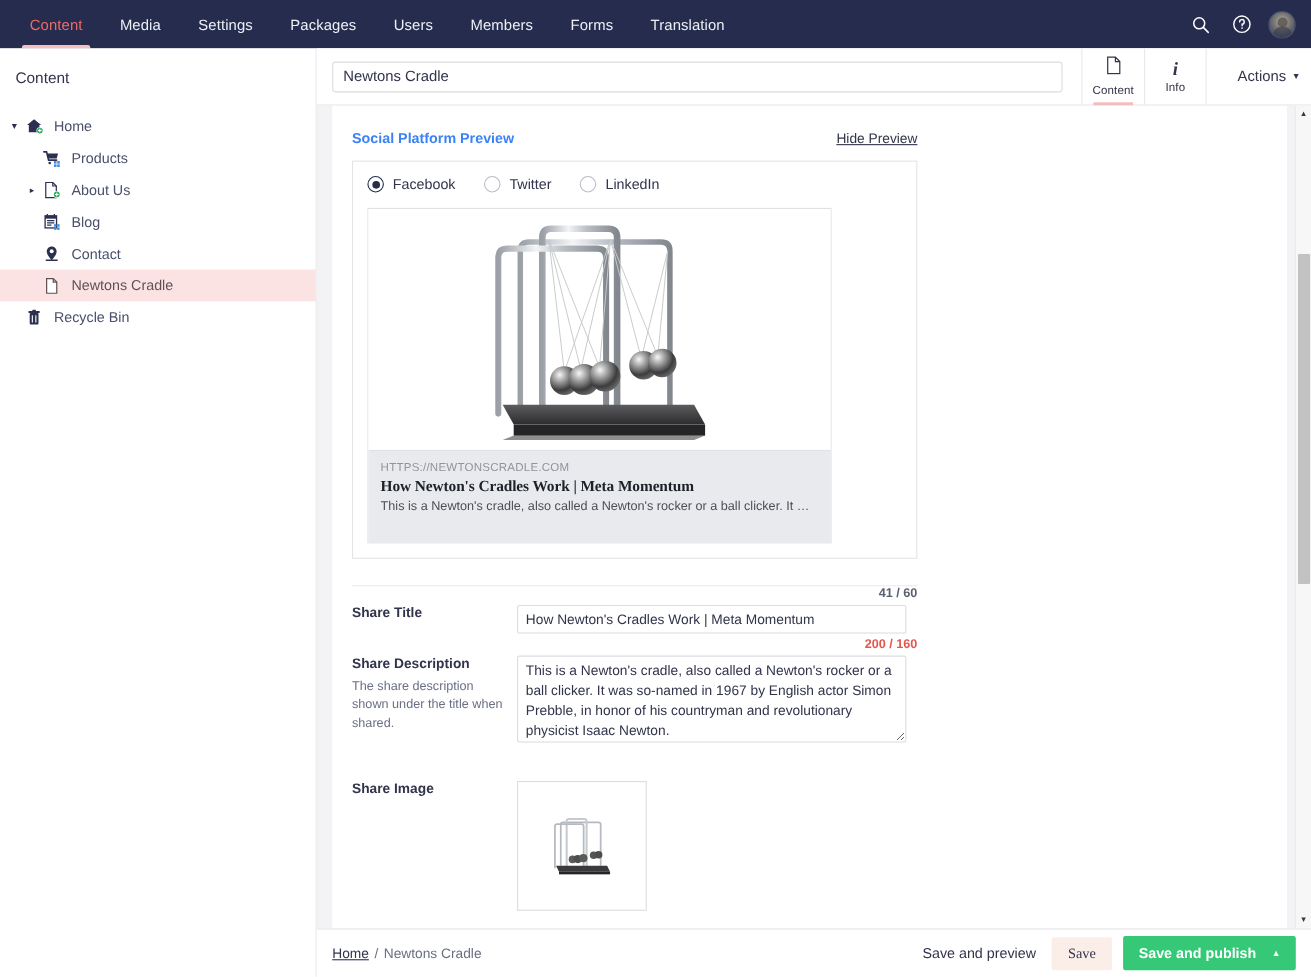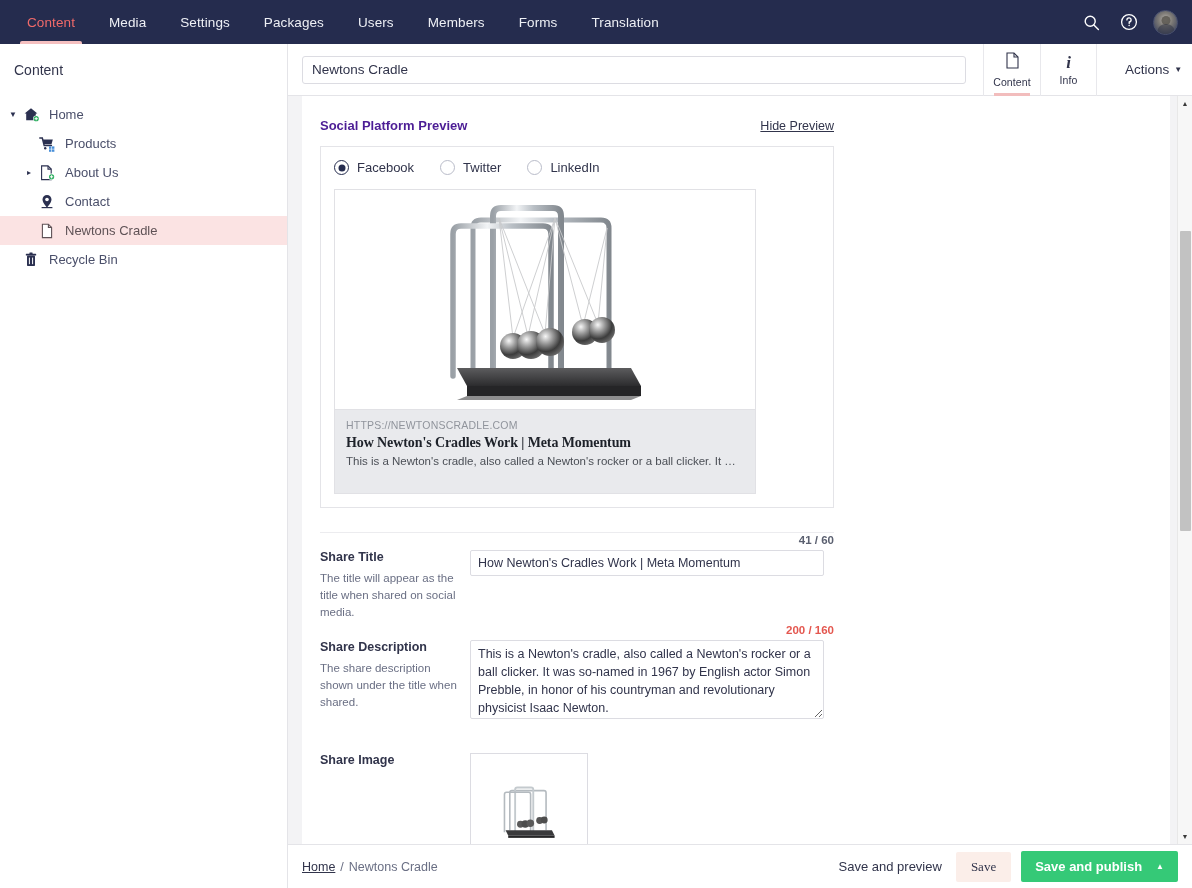--- a/index.html
+++ b/index.html
@@ -116,21 +116,21 @@
   }
   #scroll-inner {
     position: absolute; top: 0; left: 14px; width: 868px; bottom: 0;
     background: #fff;
   }
   #panel-pad { padding: 22px 18px 0 18px; }
   .panel-head {
     display: flex; align-items: baseline; justify-content: space-between;
     width: 514px;
   }
-  .panel-title { font-size: 13px; font-weight: bold; color: #4c1d95; }
+  .panel-title { font-size: 13px; font-weight: bold; color: #3b82f6; }
   .hide-preview {
     font-size: 12.5px; color: #31344b; text-decoration: underline; cursor: pointer;
   }
 
   .preview-box {
     margin-top: 13px; width: 514px; border: 1px solid #e4e4e8; background: #fff;
     padding: 13px 13px 0 13px;
   }
   .radio-row { display: flex; align-items: center; gap: 0; }
   .radio-opt { display: flex; align-items: center; cursor: pointer; margin-right: 26px; }
@@ -322,20 +322,36 @@
           <path d="M2.6 0.9 H9 L12.2 4.1 V14.6 H2.6 Z" fill="#fff" stroke="#2b3050" stroke-width="1.1"></path>
           <path d="M9 0.9 V4.1 H12.2" fill="none" stroke="#2b3050" stroke-width="1.1"></path>
           <circle cx="12.6" cy="11.8" r="3.2" fill="#fff"></circle>
           <circle cx="12.6" cy="11.8" r="2.6" fill="#2cae5f"></circle>
           <path d="M12.6 10.2 v3.2 M11 11.8 h3.2" stroke="#fff" stroke-width="1"></path>
         </svg>
       </span>
       <span class="tree-label">About Us</span>
     </div>
 
+    <div class="tree-row indent-2">
+      <span class="caret spacer">▸</span>
+      <span class="tree-icon">
+        <svg width="17" height="16" viewBox="0 0 17 16">
+          <rect x="2" y="2.2" width="10.4" height="11" fill="#fff" stroke="#2b3050" stroke-width="1.2"></rect>
+          <rect x="2" y="2.2" width="10.4" height="2.6" fill="#2b3050"></rect>
+          <path d="M4 0.6 v2.4 M10.4 0.6 v2.4" stroke="#2b3050" stroke-width="1.2"></path>
+          <path d="M3.8 6.6 h6.6 M3.8 8.6 h6.6 M3.8 10.6 h4" stroke="#2b3050" stroke-width="1.1"></path>
+          <rect x="10" y="9.8" width="2.3" height="2.3" fill="#4a90d9"></rect>
+          <rect x="12.9" y="9.8" width="2.3" height="2.3" fill="#4a90d9"></rect>
+          <rect x="10" y="12.7" width="2.3" height="2.3" fill="#4a90d9"></rect>
+          <rect x="12.9" y="12.7" width="2.3" height="2.3" fill="#4a90d9"></rect>
+        </svg>
+      </span>
+      <span class="tree-label">Blog</span>
+    </div>
 
     <div class="tree-row indent-2">
       <span class="caret spacer">▸</span>
       <span class="tree-icon">
         <svg width="17" height="16" viewBox="0 0 17 16">
           <path d="M8 1.1 c-2.5 0-4.5 2-4.5 4.5 0 3.3 4.5 8 4.5 8 s4.5-4.7 4.5-8 c0-2.5-2-4.5-4.5-4.5z" fill="#2b3050"></path>
           <circle cx="8" cy="5.5" r="1.8" fill="#fff"></circle>
           <path d="M2.6 13.6 h10.8" stroke="#2b3050" stroke-width="1.2"></path>
         </svg>
       </span>
@@ -479,21 +495,20 @@
           </div>
 
           <div style="height:13px"></div>
         </div>
 
         <div class="divider"></div>
 
         <div class="field-block">
           <div class="field-left">
             <div class="field-label">Share Title</div>
-            <div class="field-desc">The title will appear as the title when shared on social media.</div>
           </div>
           <div class="field-right">
             <span class="counter">41 / 60</span>
             <input class="text-input" type="text" value="How Newton's Cradles Work | Meta Momentum" style="">
           </div>
         </div>
 
         <div class="field-block" style="margin-top:20px;">
           <div class="field-left">
             <div class="field-label">Share Description</div>

